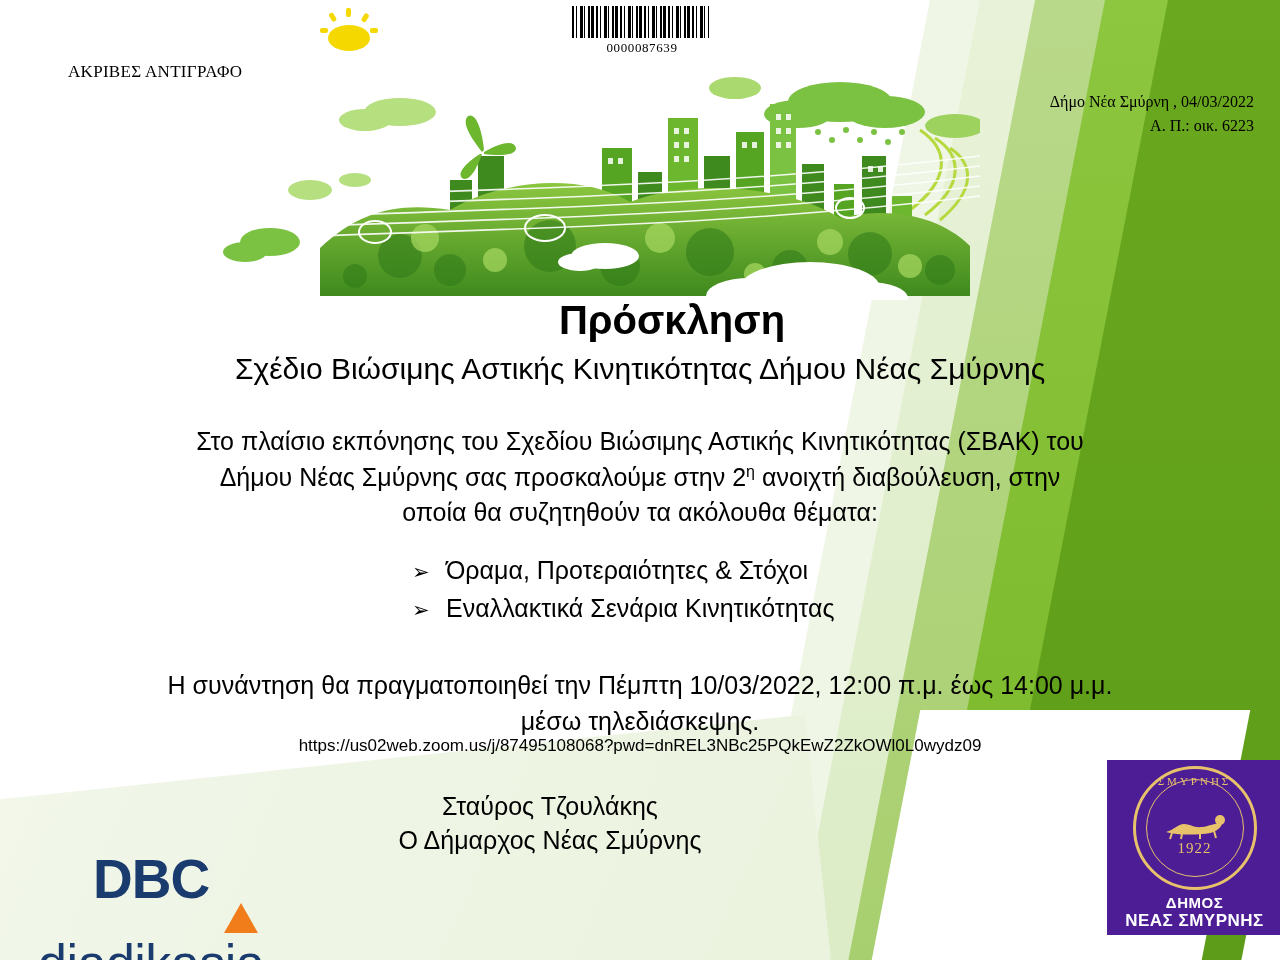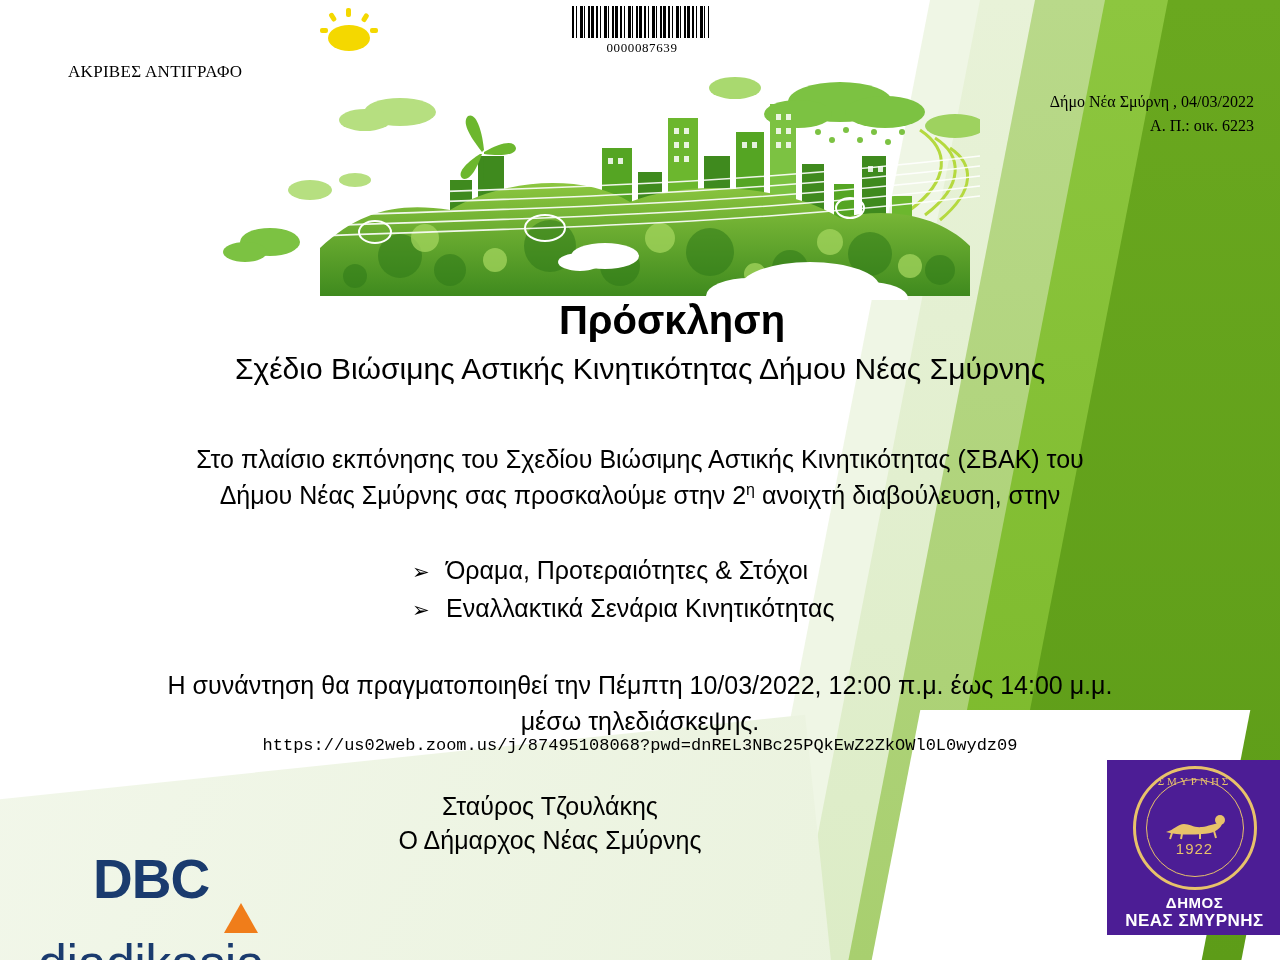--- a/index.html
+++ b/index.html
@@ -171,21 +171,20 @@
   }
   .para {
     position: absolute;
     top: 424px;
     left: 90px;
     width: 1100px;
     text-align: center;
     font-size: 25px;
     line-height: 1.42;
     color: #000;
-    margin-top: 18px;
   }
   .sup { font-size: 16px; vertical-align: super; }
 
   .bullets {
     position: absolute;
     top: 552px;
     left: 0;
     width: 1280px;
     font-size: 25px;
     color: #000;
@@ -214,21 +213,20 @@
     color: #000;
   }
   .zoomlink {
     position: absolute;
     top: 736px;
     left: 0;
     width: 1280px;
     text-align: center;
     font-size: 17px;
     color: #000;
-    font-family: Liberation Mono, monospace;
   }
   .signature {
     position: absolute;
     top: 790px;
     left: 0;
     width: 1100px;
     text-align: center;
     font-size: 25px;
     line-height: 1.35;
     color: #000;
@@ -297,21 +295,21 @@
     height: 96px;
     border-radius: 50%;
     border: 1px solid #e8c26a;
     display: flex;
     align-items: center;
     justify-content: center;
     flex-direction: column;
     color: #e8c26a;
   }
   .seal-year {
-    font-family: Liberation Sans, sans-serif;
+    font-family: Liberation Serif, serif;
     font-size: 15px;
     letter-spacing: 1px;
   }
   .seal-arc {
     position: absolute;
     top: 6px;
     width: 100%;
     text-align: center;
     font-family: "Liberation Serif", serif;
     font-size: 11px;
@@ -504,20 +502,21 @@
       <path d="M884 96 L 902 102 L 884 108 Z"></path>
     </g>
   </svg>
 
   <div class="doc-title">Πρόσκληση</div>
   <div class="doc-subtitle">Σχέδιο Βιώσιμης Αστικής Κινητικότητας Δήμου Νέας Σμύρνης</div>
 
   <div class="para">
     <div>Στο πλαίσιο εκπόνησης του Σχεδίου Βιώσιμης Αστικής Κινητικότητας (ΣΒΑΚ) του</div>
     <div><span>Δήμου Νέας Σμύρνης σας προσκαλούμε στην 2</span><span class="sup">η</span><span> ανοιχτή διαβούλευση, στην</span></div>
+    <div>οποία θα συζητηθούν τα ακόλουθα θέματα:</div>
   </div>
 
   <div class="bullets">
     <div class="bullet-row">
       <span class="bullet-mark">➢</span>
       <span>Όραμα, Προτεραιότητες &amp; Στόχοι</span>
     </div>
     <div class="bullet-row">
       <span class="bullet-mark">➢</span>
       <span>Εναλλακτικά Σενάρια Κινητικότητας</span>

